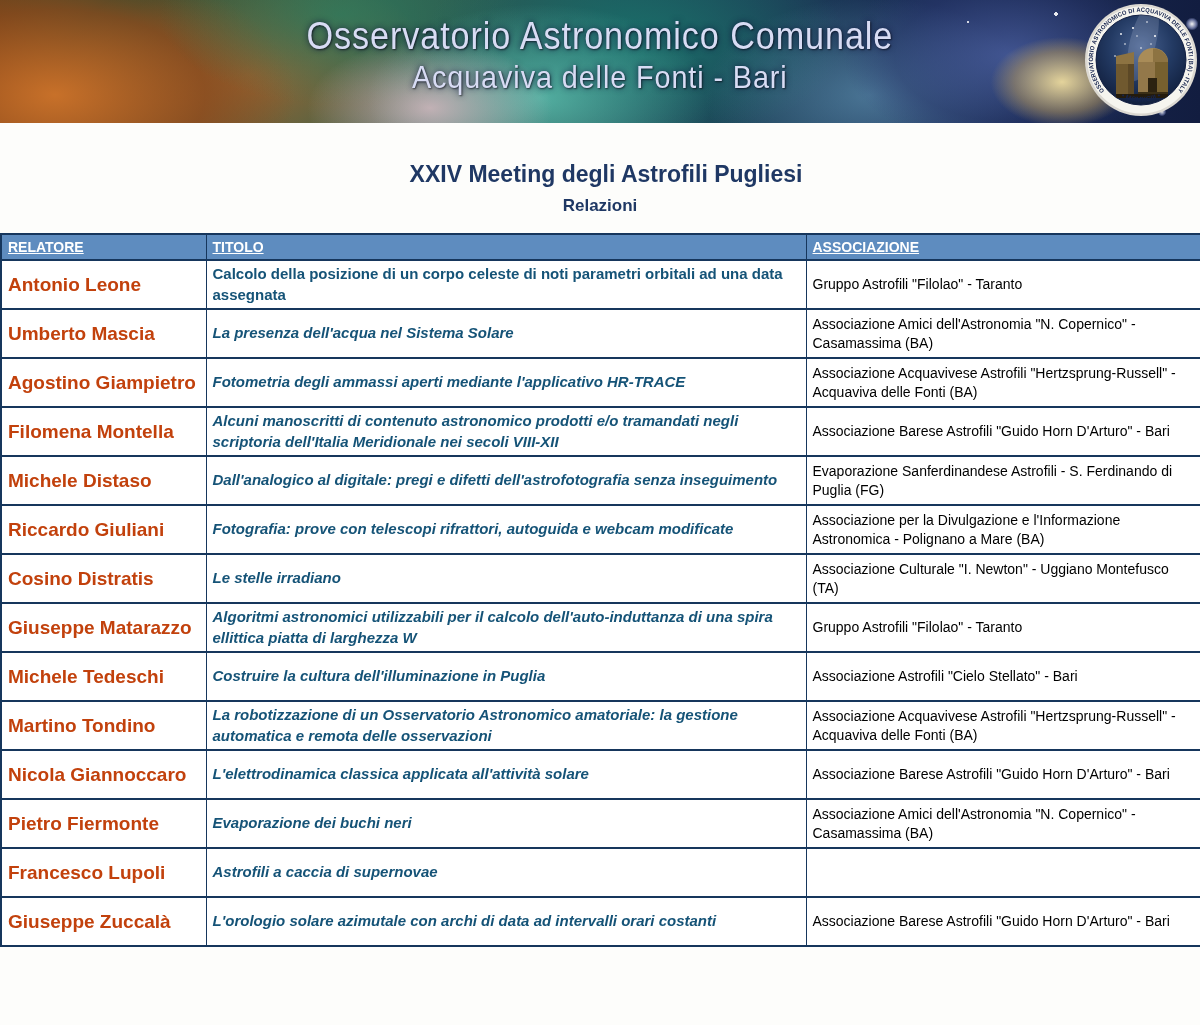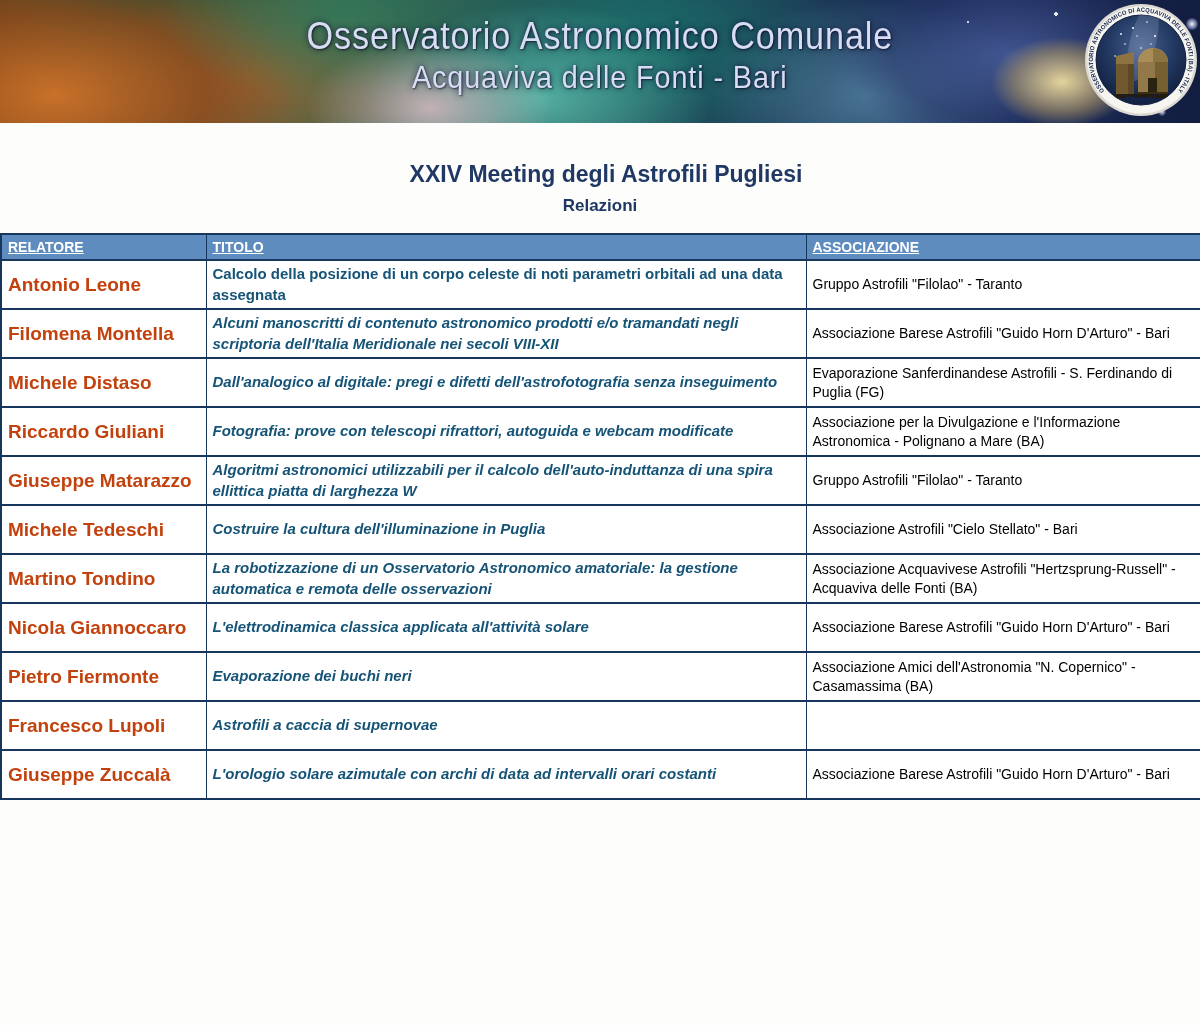--- a/index.html
+++ b/index.html
@@ -163,41 +163,56 @@
       <th>ASSOCIAZIONE</th>
     </tr>
   </thead>
   <tbody>
   <tr>
     <td class="relatore">Antonio Leone</td>
     <td class="titolo no-italic">Calcolo della posizione di un corpo celeste di noti parametri orbitali ad una data assegnata</td>
     <td class="assoc">Gruppo Astrofili "Filolao" - Taranto</td>
   </tr>
 
-
+  <tr>
+    <td class="relatore">Umberto Mascia</td>
+    <td class="titolo">La presenza dell'acqua nel Sistema Solare</td>
+    <td class="assoc">Associazione Amici dell'Astronomia "N. Copernico" - Casamassima (BA)</td>
+  </tr>
+
+  <tr>
+    <td class="relatore">Agostino Giampietro</td>
+    <td class="titolo">Fotometria degli ammassi aperti mediante l'applicativo HR-TRACE</td>
+    <td class="assoc">Associazione Acquavivese Astrofili "Hertzsprung-Russell" - Acquaviva delle Fonti (BA)</td>
+  </tr>
 
   <tr>
     <td class="relatore">Filomena Montella</td>
     <td class="titolo">Alcuni manoscritti di contenuto astronomico prodotti e/o tramandati negli scriptoria dell'Italia Meridionale nei secoli VIII-XII</td>
     <td class="assoc">Associazione Barese Astrofili "Guido Horn D'Arturo" - Bari</td>
   </tr>
 
 
   <tr>
     <td class="relatore">Michele Distaso</td>
     <td class="titolo">Dall'analogico al digitale: pregi e difetti dell'astrofotografia senza inseguimento</td>
     <td class="assoc">Evaporazione Sanferdinandese Astrofili - S. Ferdinando di Puglia (FG)</td>
   </tr>
 
   <tr>
     <td class="relatore">Riccardo Giuliani</td>
     <td class="titolo">Fotografia: prove con telescopi rifrattori, autoguida e webcam modificate</td>
     <td class="assoc">Associazione per la Divulgazione e l'Informazione Astronomica - Polignano a Mare (BA)</td>
   </tr>
 
+  <tr>
+    <td class="relatore">Cosino Distratis</td>
+    <td class="titolo">Le stelle irradiano</td>
+    <td class="assoc">Associazione Culturale "I. Newton" - Uggiano Montefusco (TA)</td>
+  </tr>
 
   <tr>
     <td class="relatore">Giuseppe Matarazzo</td>
     <td class="titolo">Algoritmi astronomici utilizzabili per il calcolo dell'auto-induttanza di una spira ellittica piatta di larghezza W</td>
     <td class="assoc">Gruppo Astrofili "Filolao" - Taranto</td>
   </tr>
 
   <tr>
     <td class="relatore">Michele Tedeschi</td>
     <td class="titolo">Costruire la cultura dell'illuminazione in Puglia</td>

